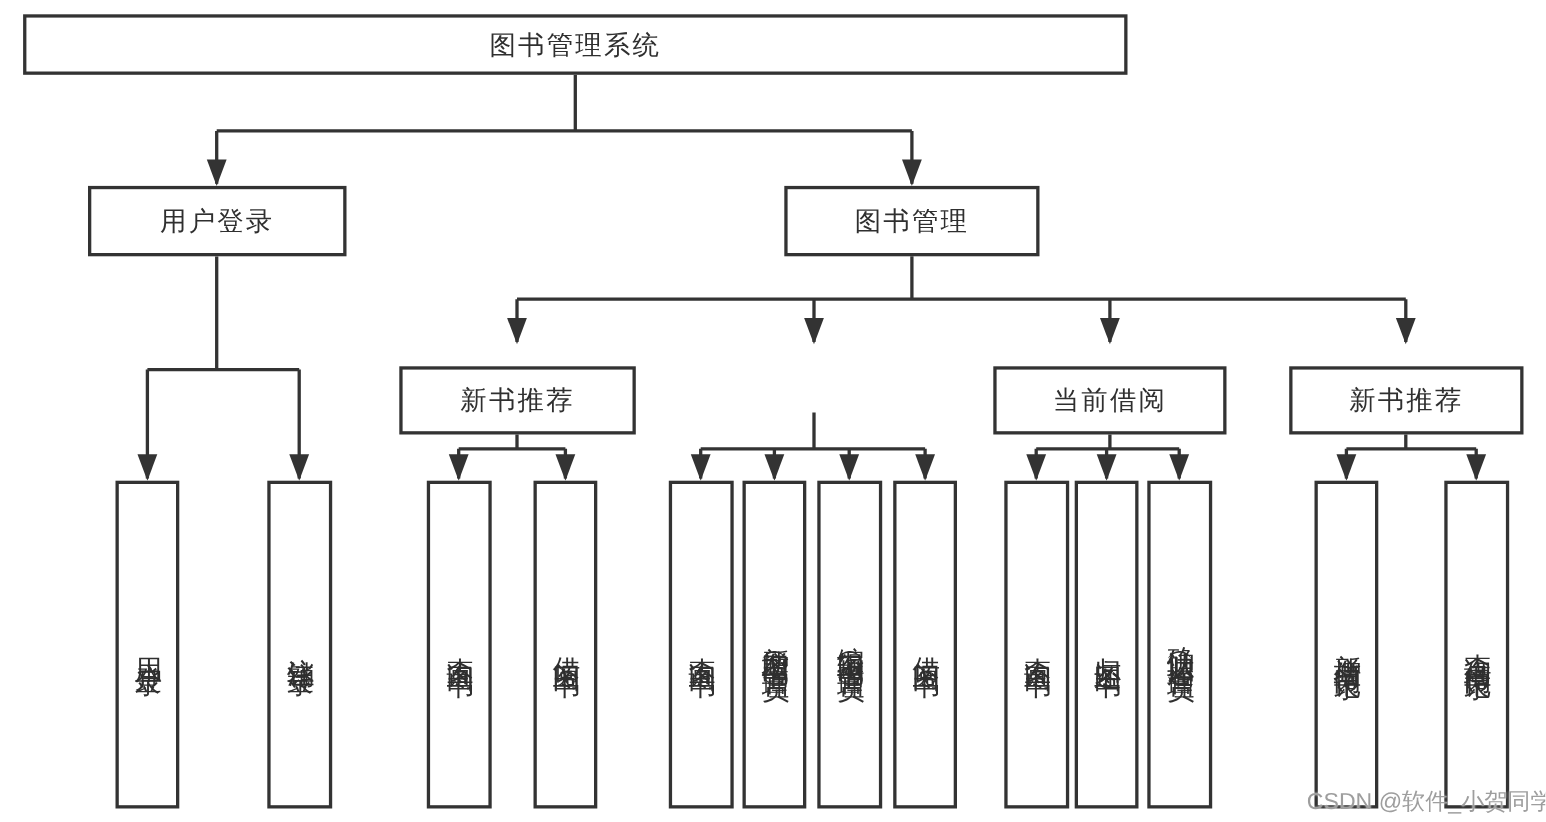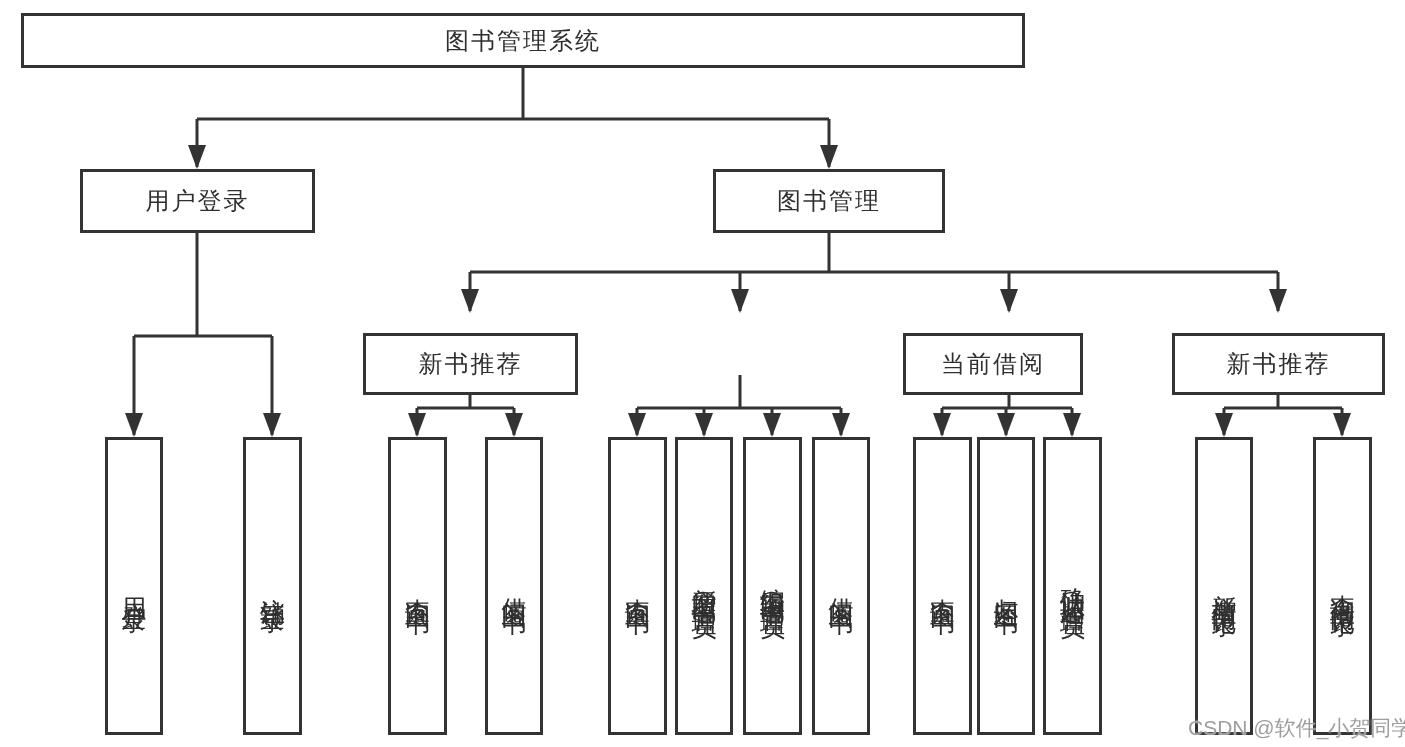--- a/index.html
+++ b/index.html
@@ -97,21 +97,21 @@
   <div class="node lvl2" style="left:80px;width:235px">
     <span class="h-label">用户登录</span>
   </div>
   <div class="node lvl2" style="left:713px;width:232px">
     <span class="h-label">图书管理</span>
   </div>
 
   <div class="node lvl3" style="left:363px;width:215px">
     <span class="h-label">新书推荐</span>
   </div>
-  <div class="node lvl3" style="left:903px;width:180px">
+  <div class="node lvl3" style="left:903px;width:212px">
     <span class="h-label">当前借阅</span>
   </div>
   <div class="node lvl3" style="left:1172px;width:213px">
     <span class="h-label">新书推荐</span>
   </div>
 
   <div class="node leaf" style="left:105px;width:58px">
     <span class="v-label">用户登录</span>
   </div>
   <div class="node leaf" style="left:243px;width:59px">

